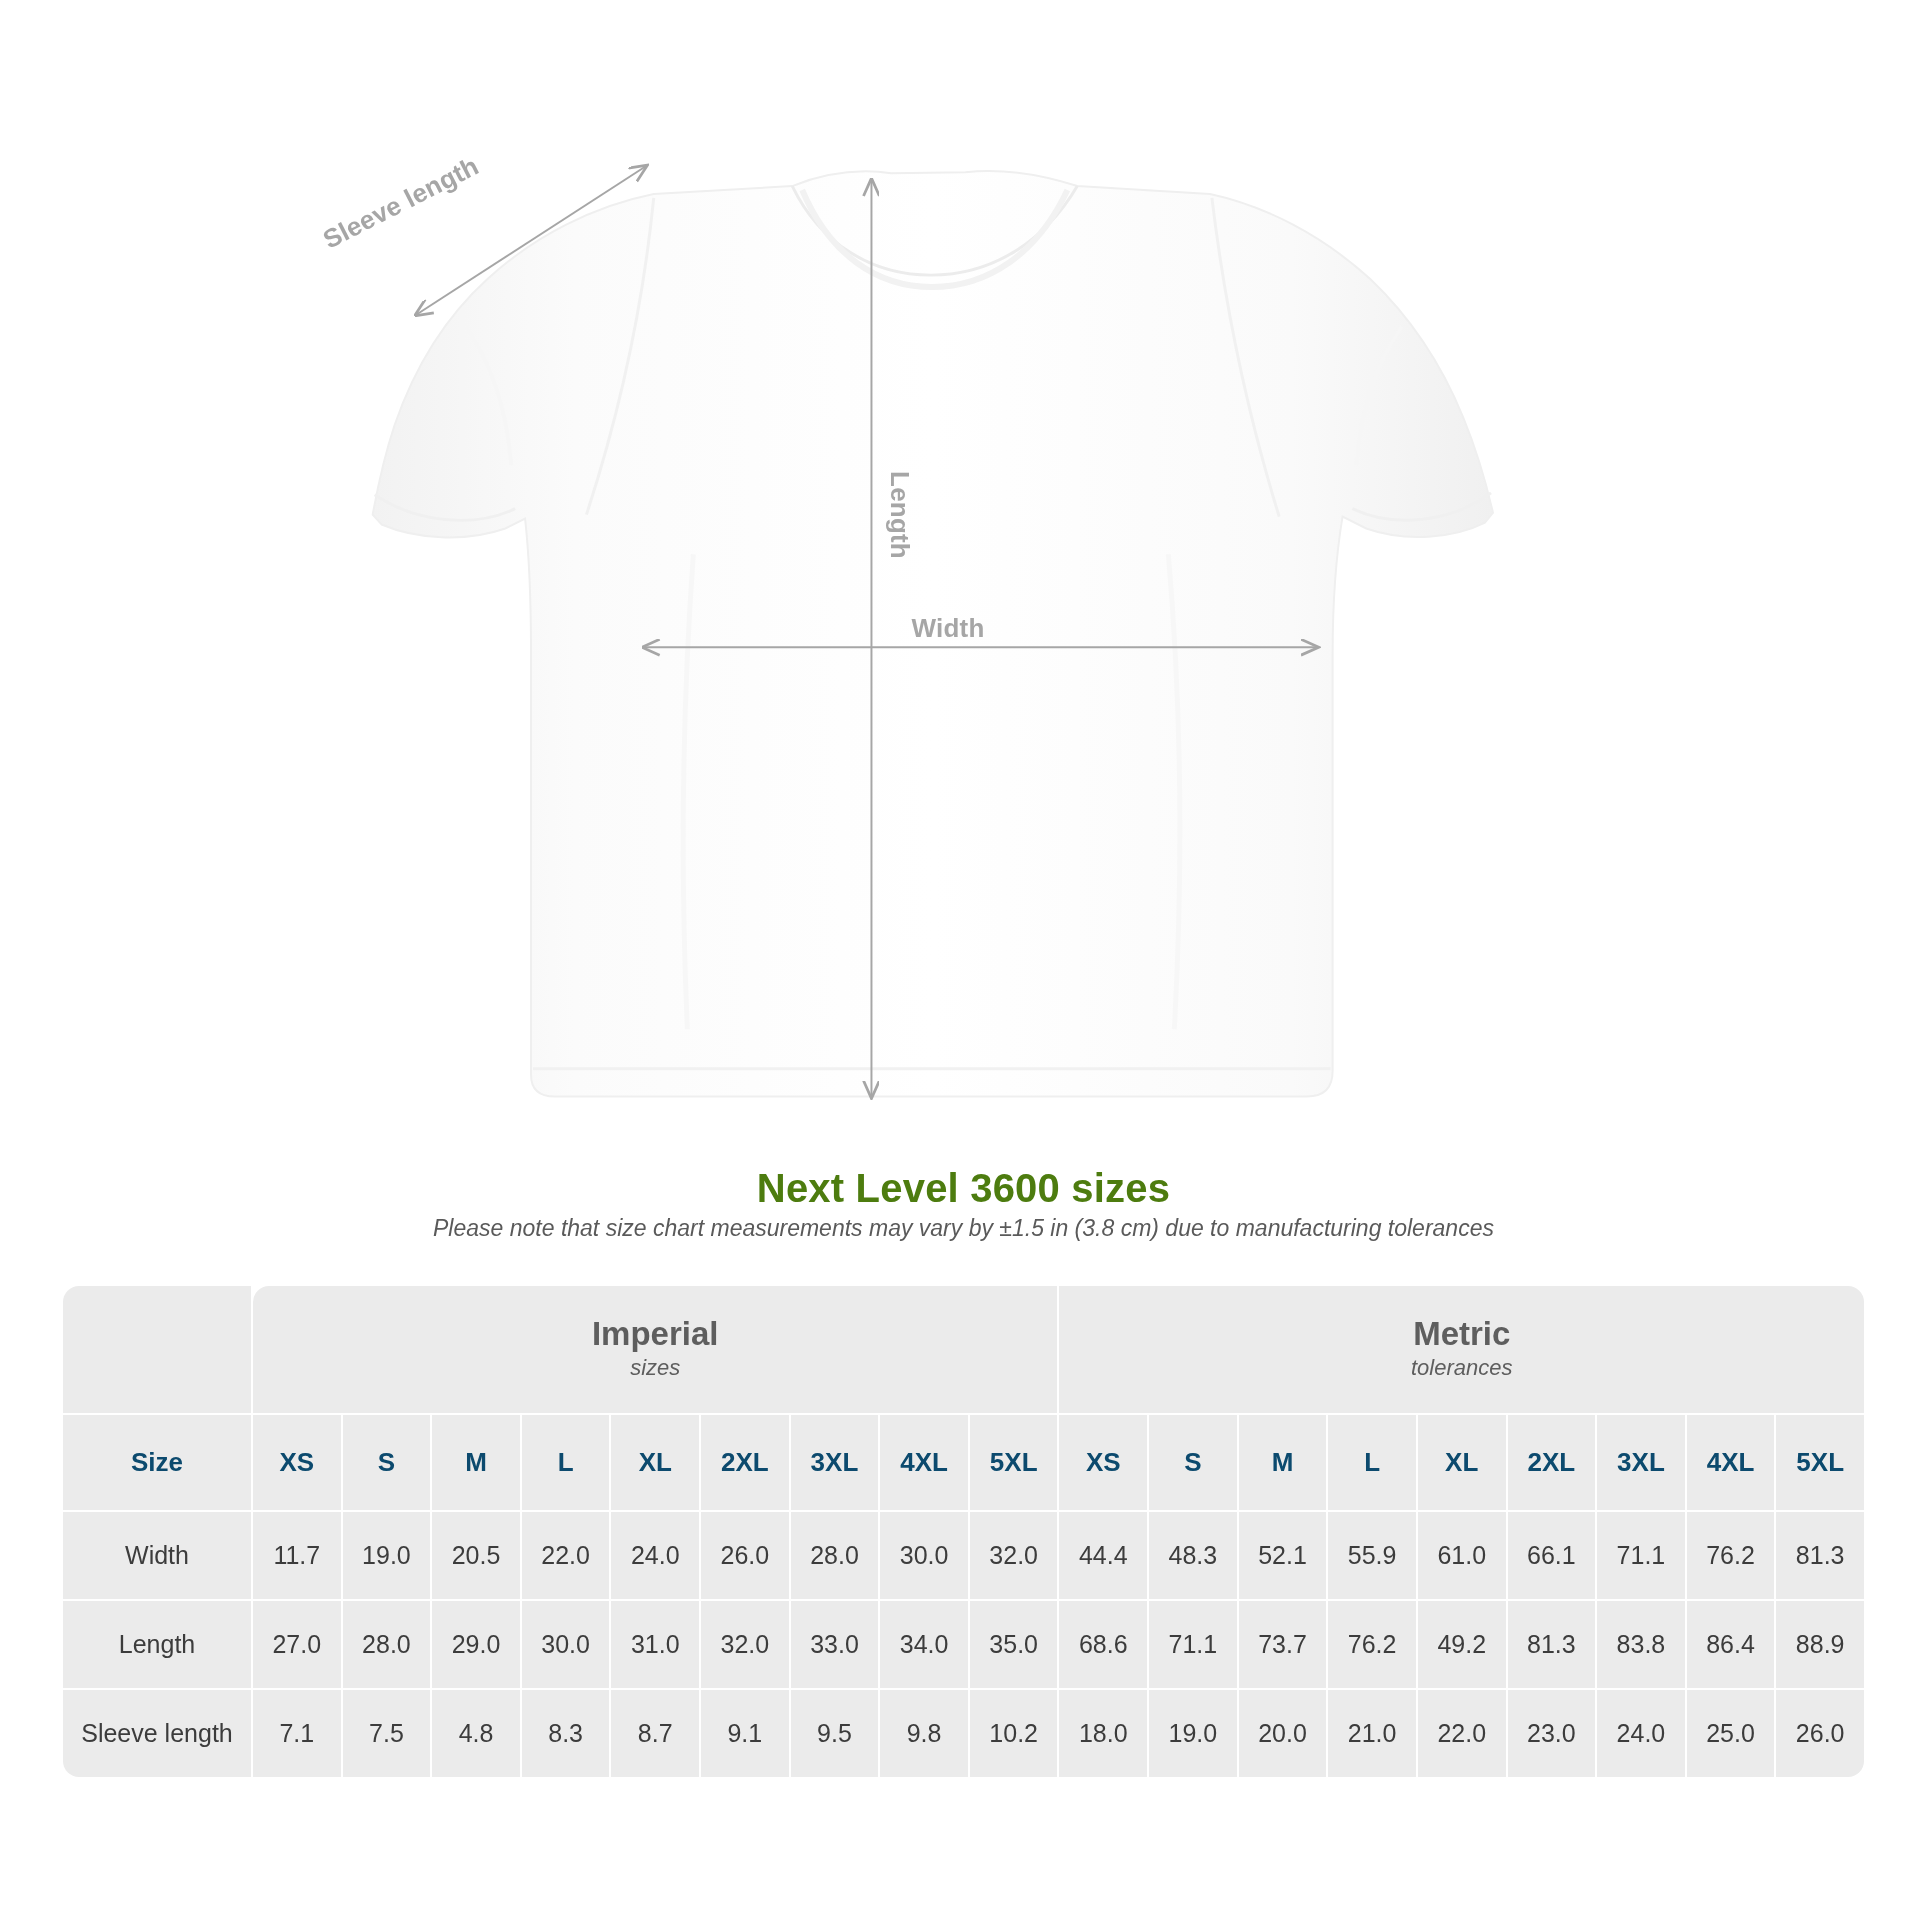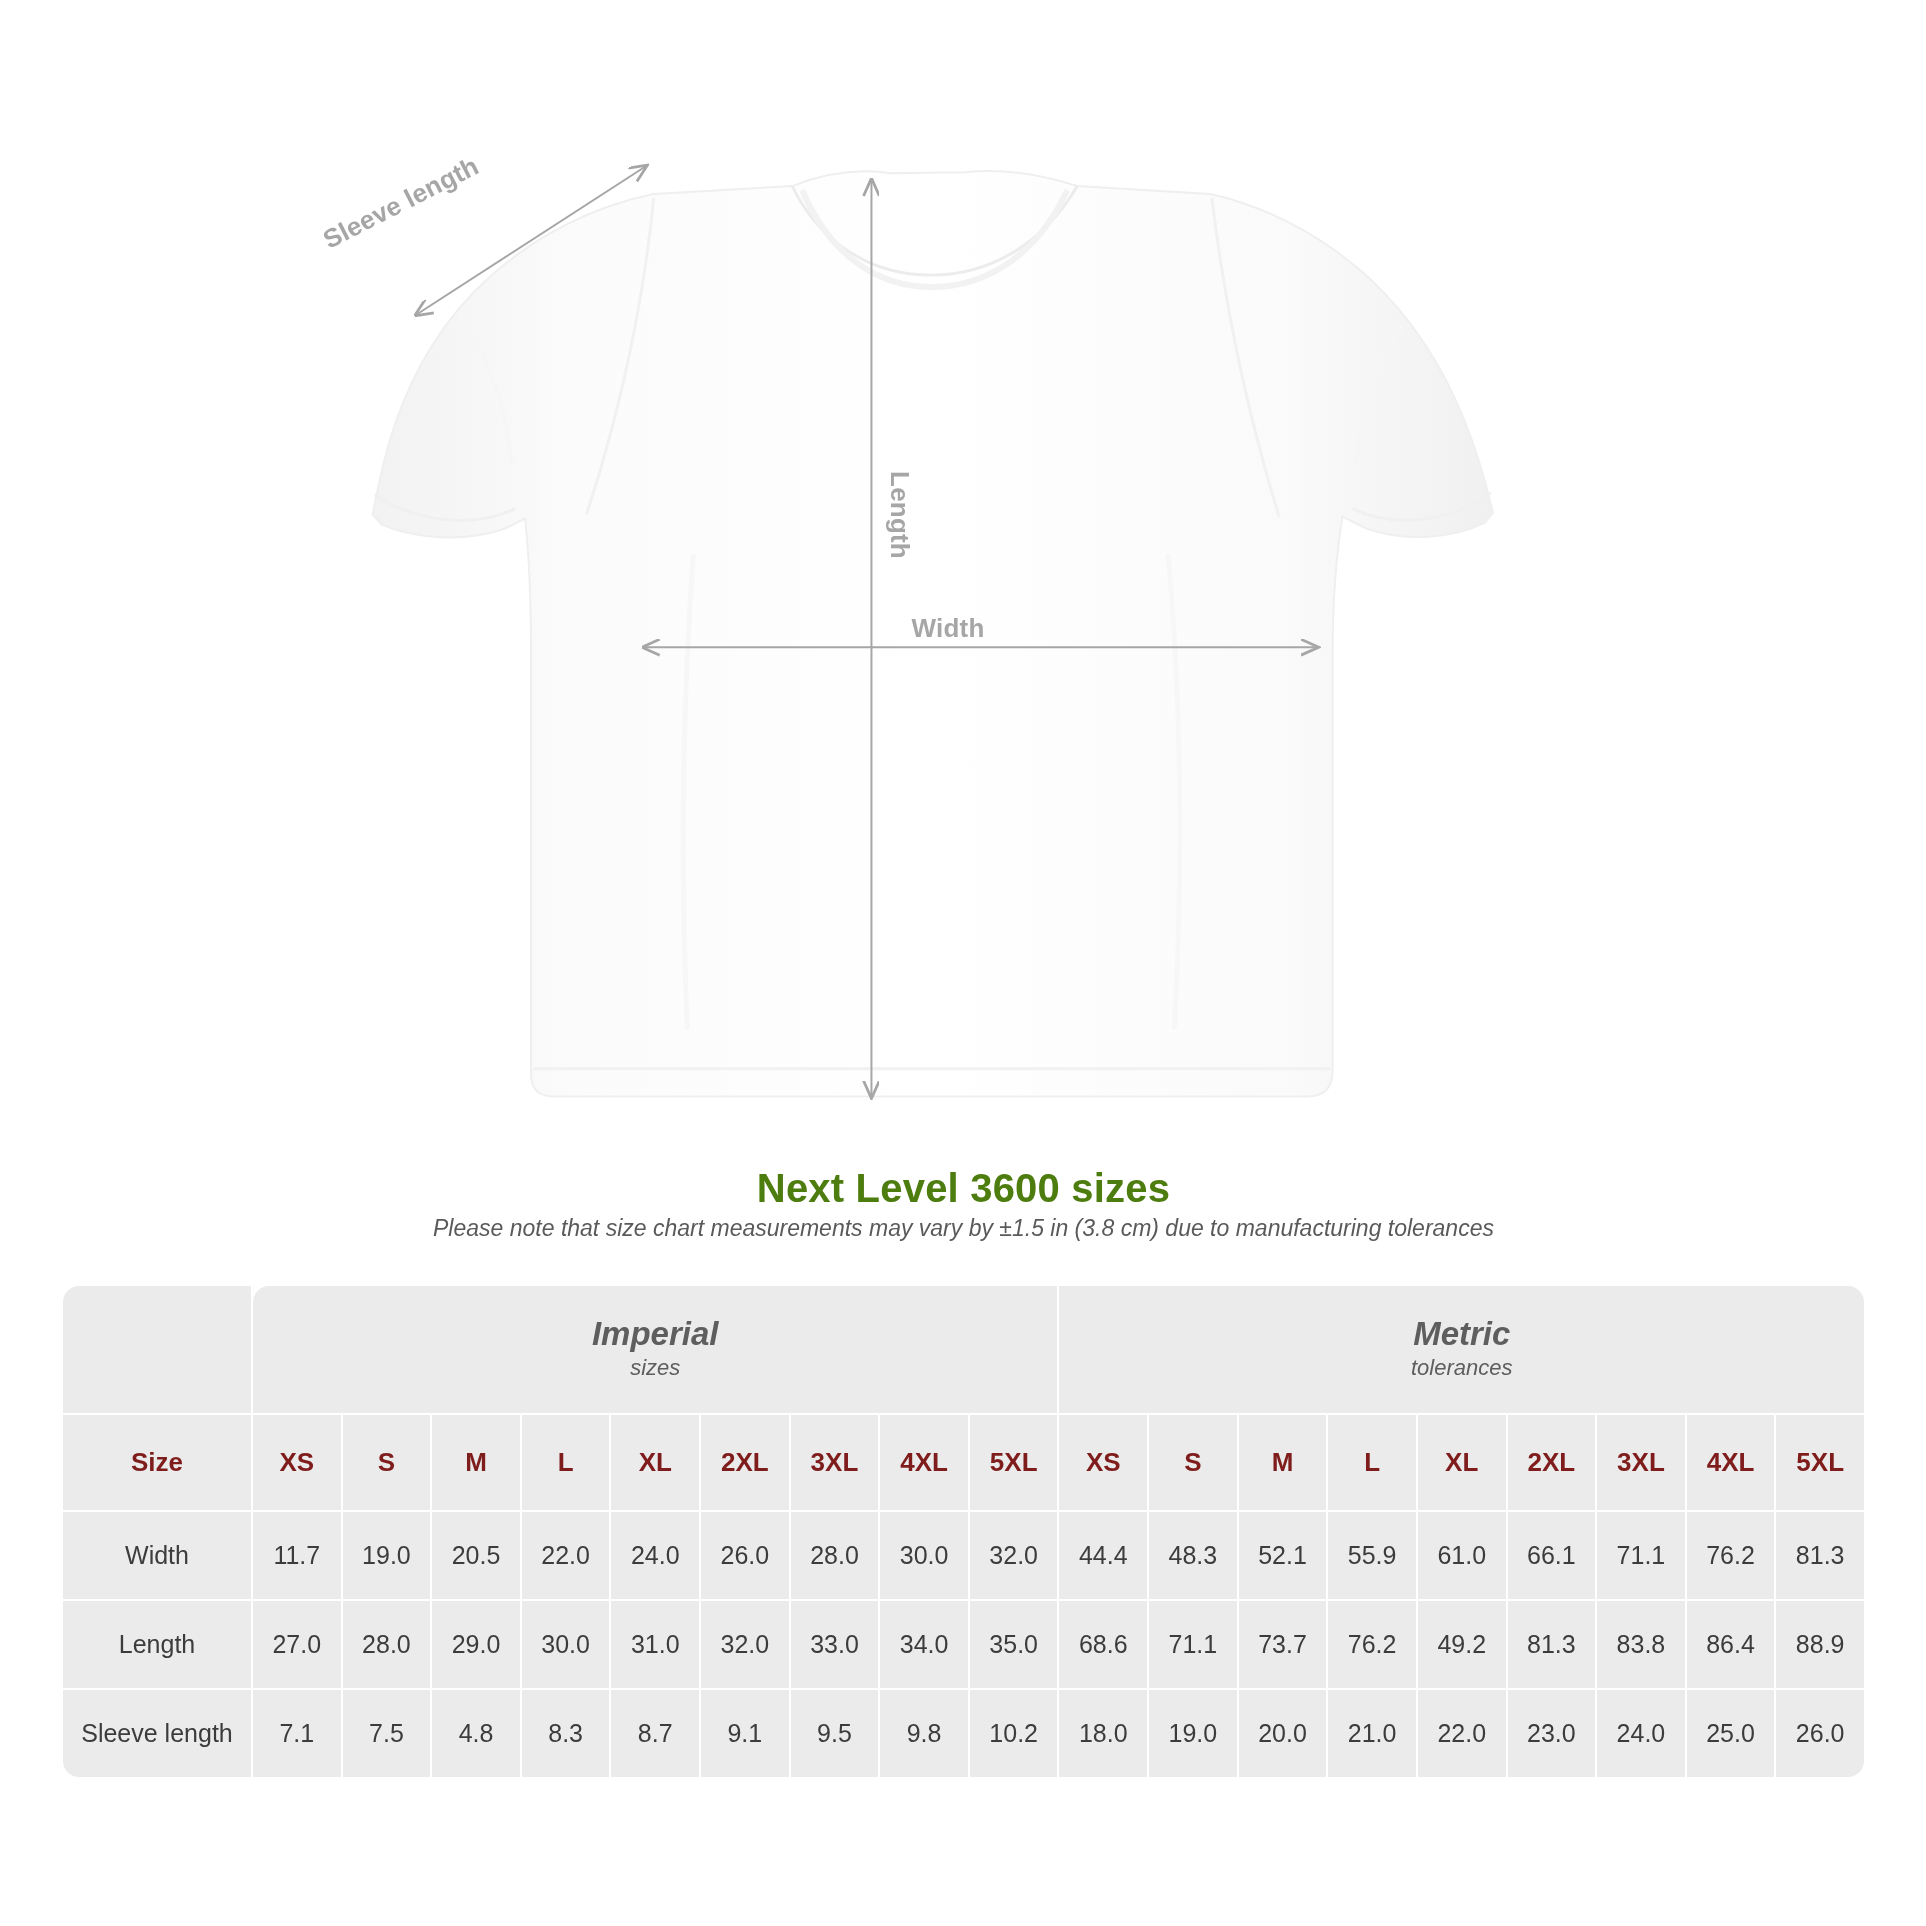--- a/index.html
+++ b/index.html
@@ -93,36 +93,35 @@
     height: 87px;
     padding: 0;
     font-weight: normal;
   }
   tr.unit-row th {
     background: #ebebeb;
     height: 127px;
   }
   .unit-main {
     font-size: 33px;
-    font-style: italic;
     font-weight: bold;
     color: #5e5e5e;
     display: block;
     line-height: 1.15;
   }
   .unit-sub {
     font-size: 22px;
     font-style: italic;
     color: #5e5e5e;
     display: block;
     line-height: 1.4;
   }
   tr.head-row th {
     font-weight: bold;
-    color: #7f1d1d;
+    color: #0c4a6e;
     font-size: 26px;
     height: 95px;
   }
   td.rowhead, th.rowhead {
     font-weight: bold;
     color: #3c3c3c;
     font-size: 26px;
   }
   .col-label { width: 188px; }
   .corner-tl { border-top-left-radius: 16px; }

